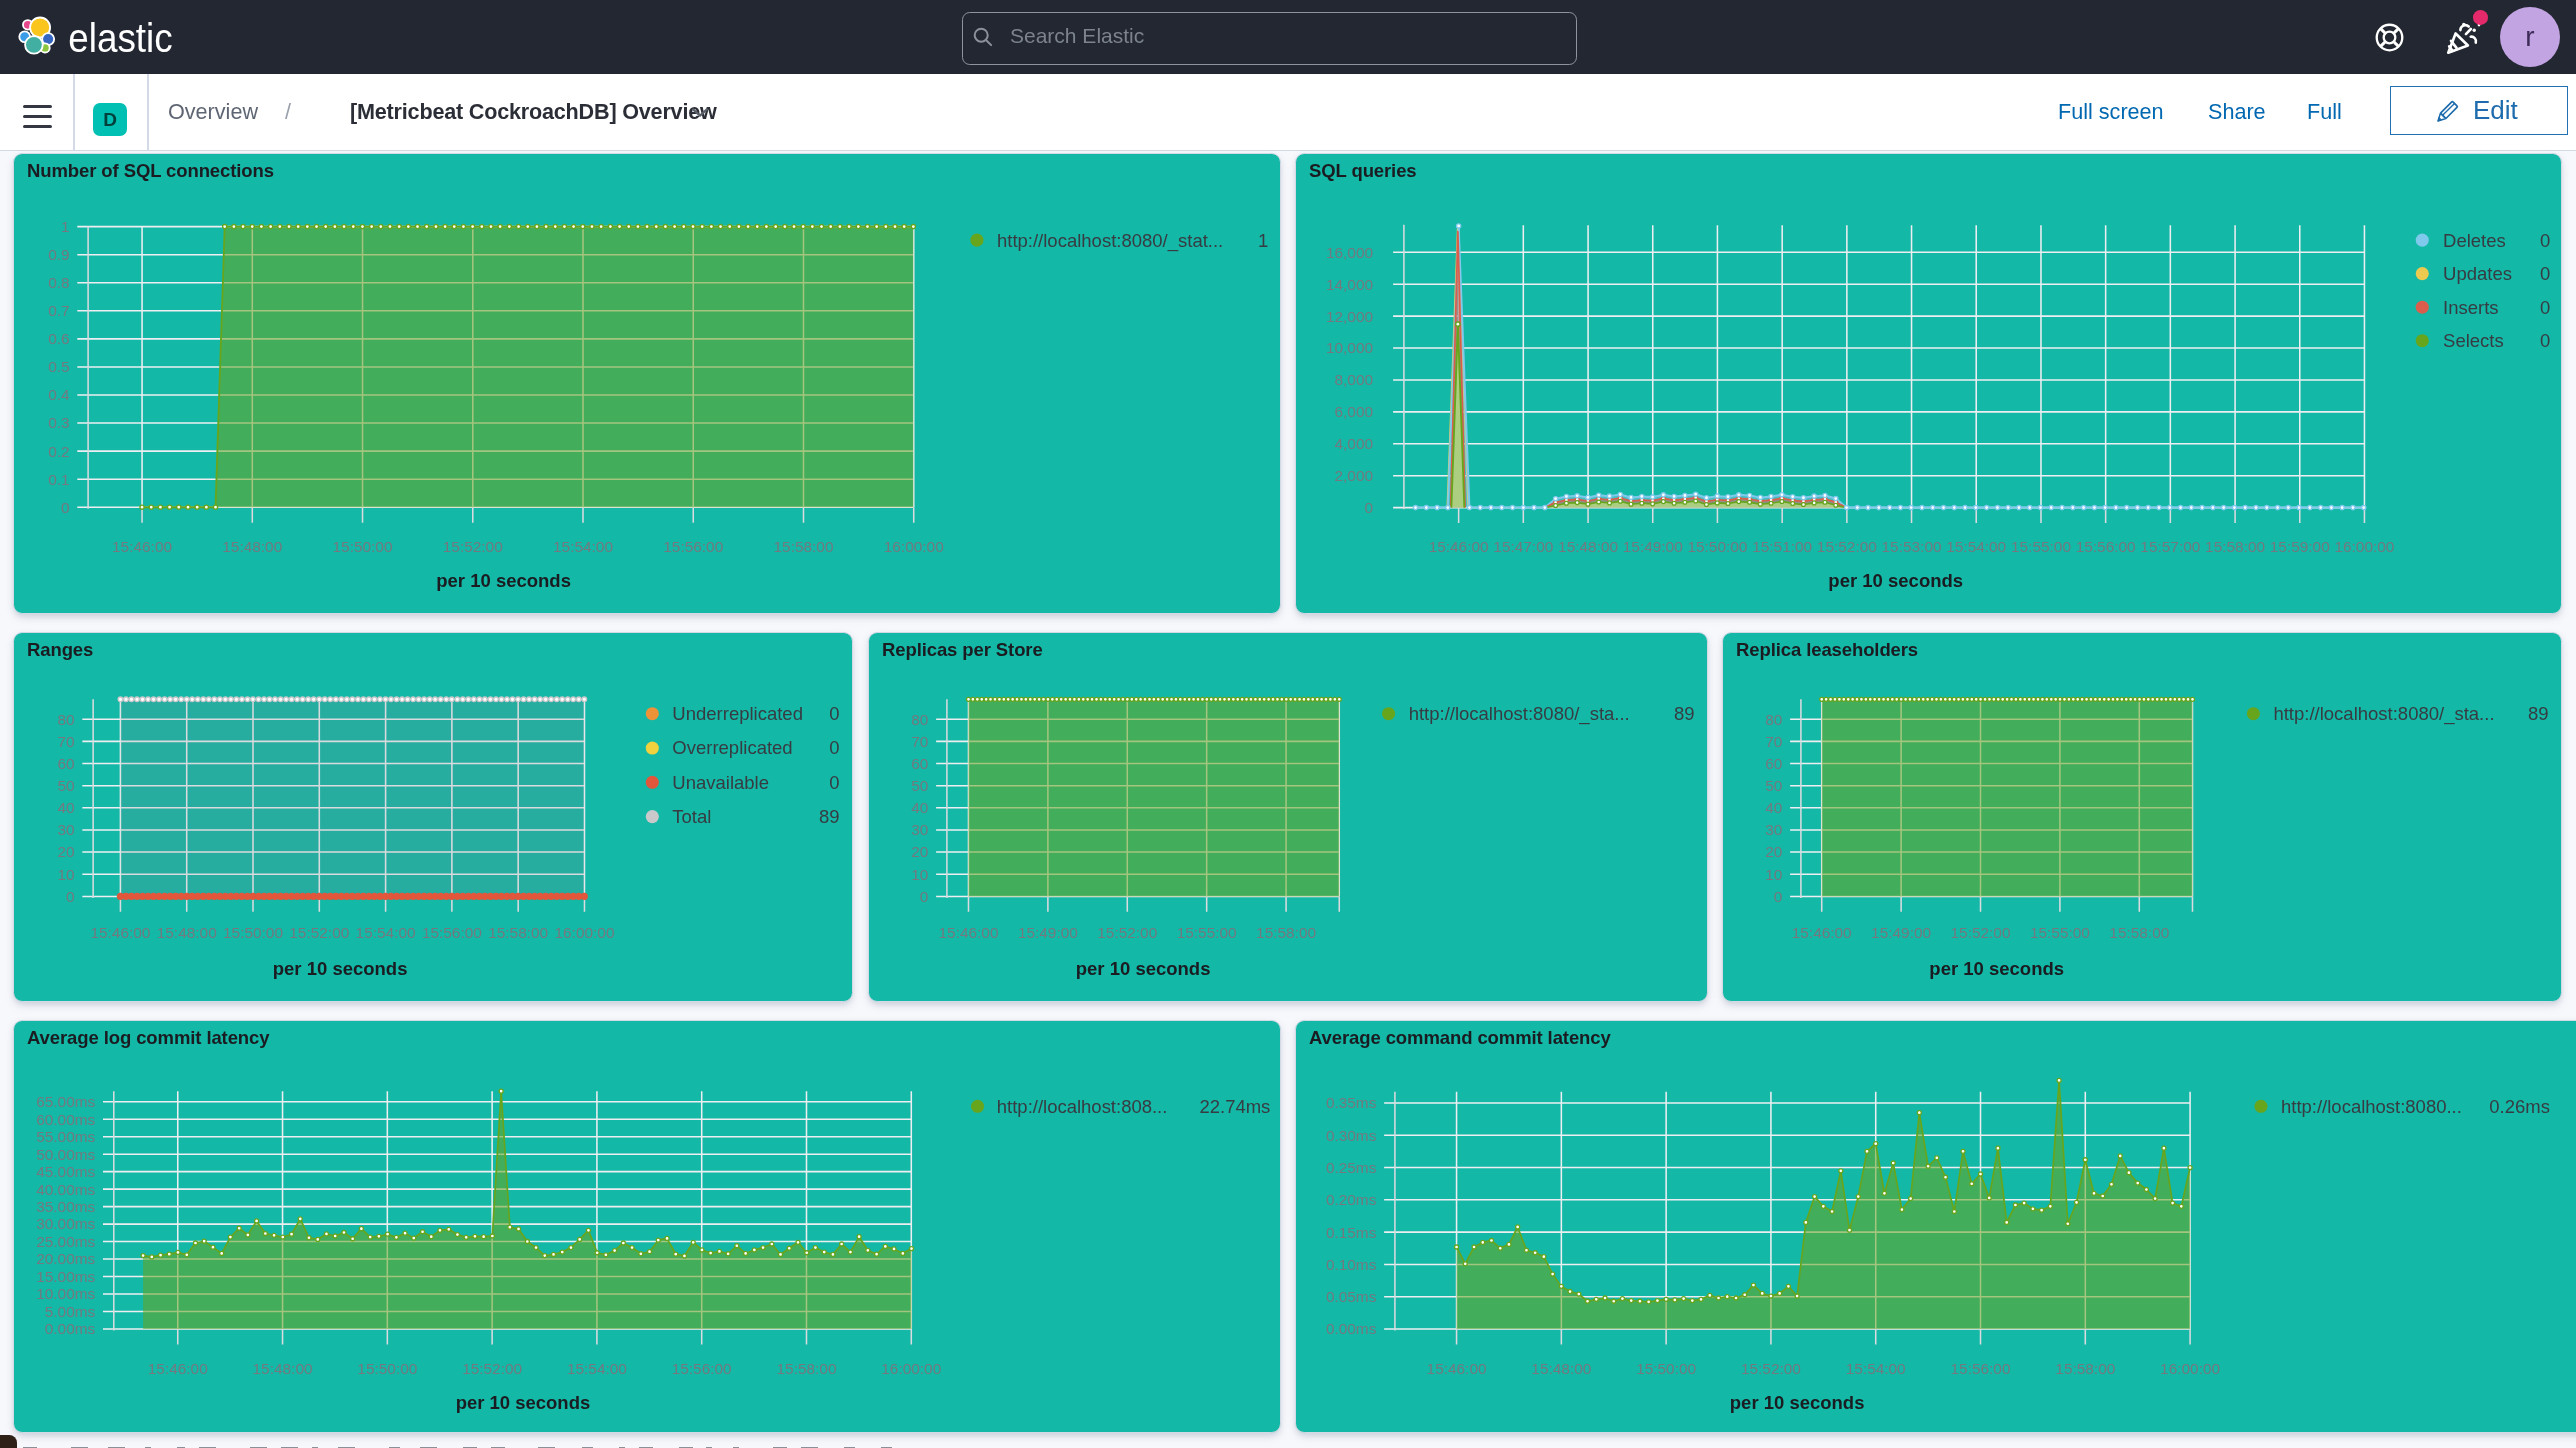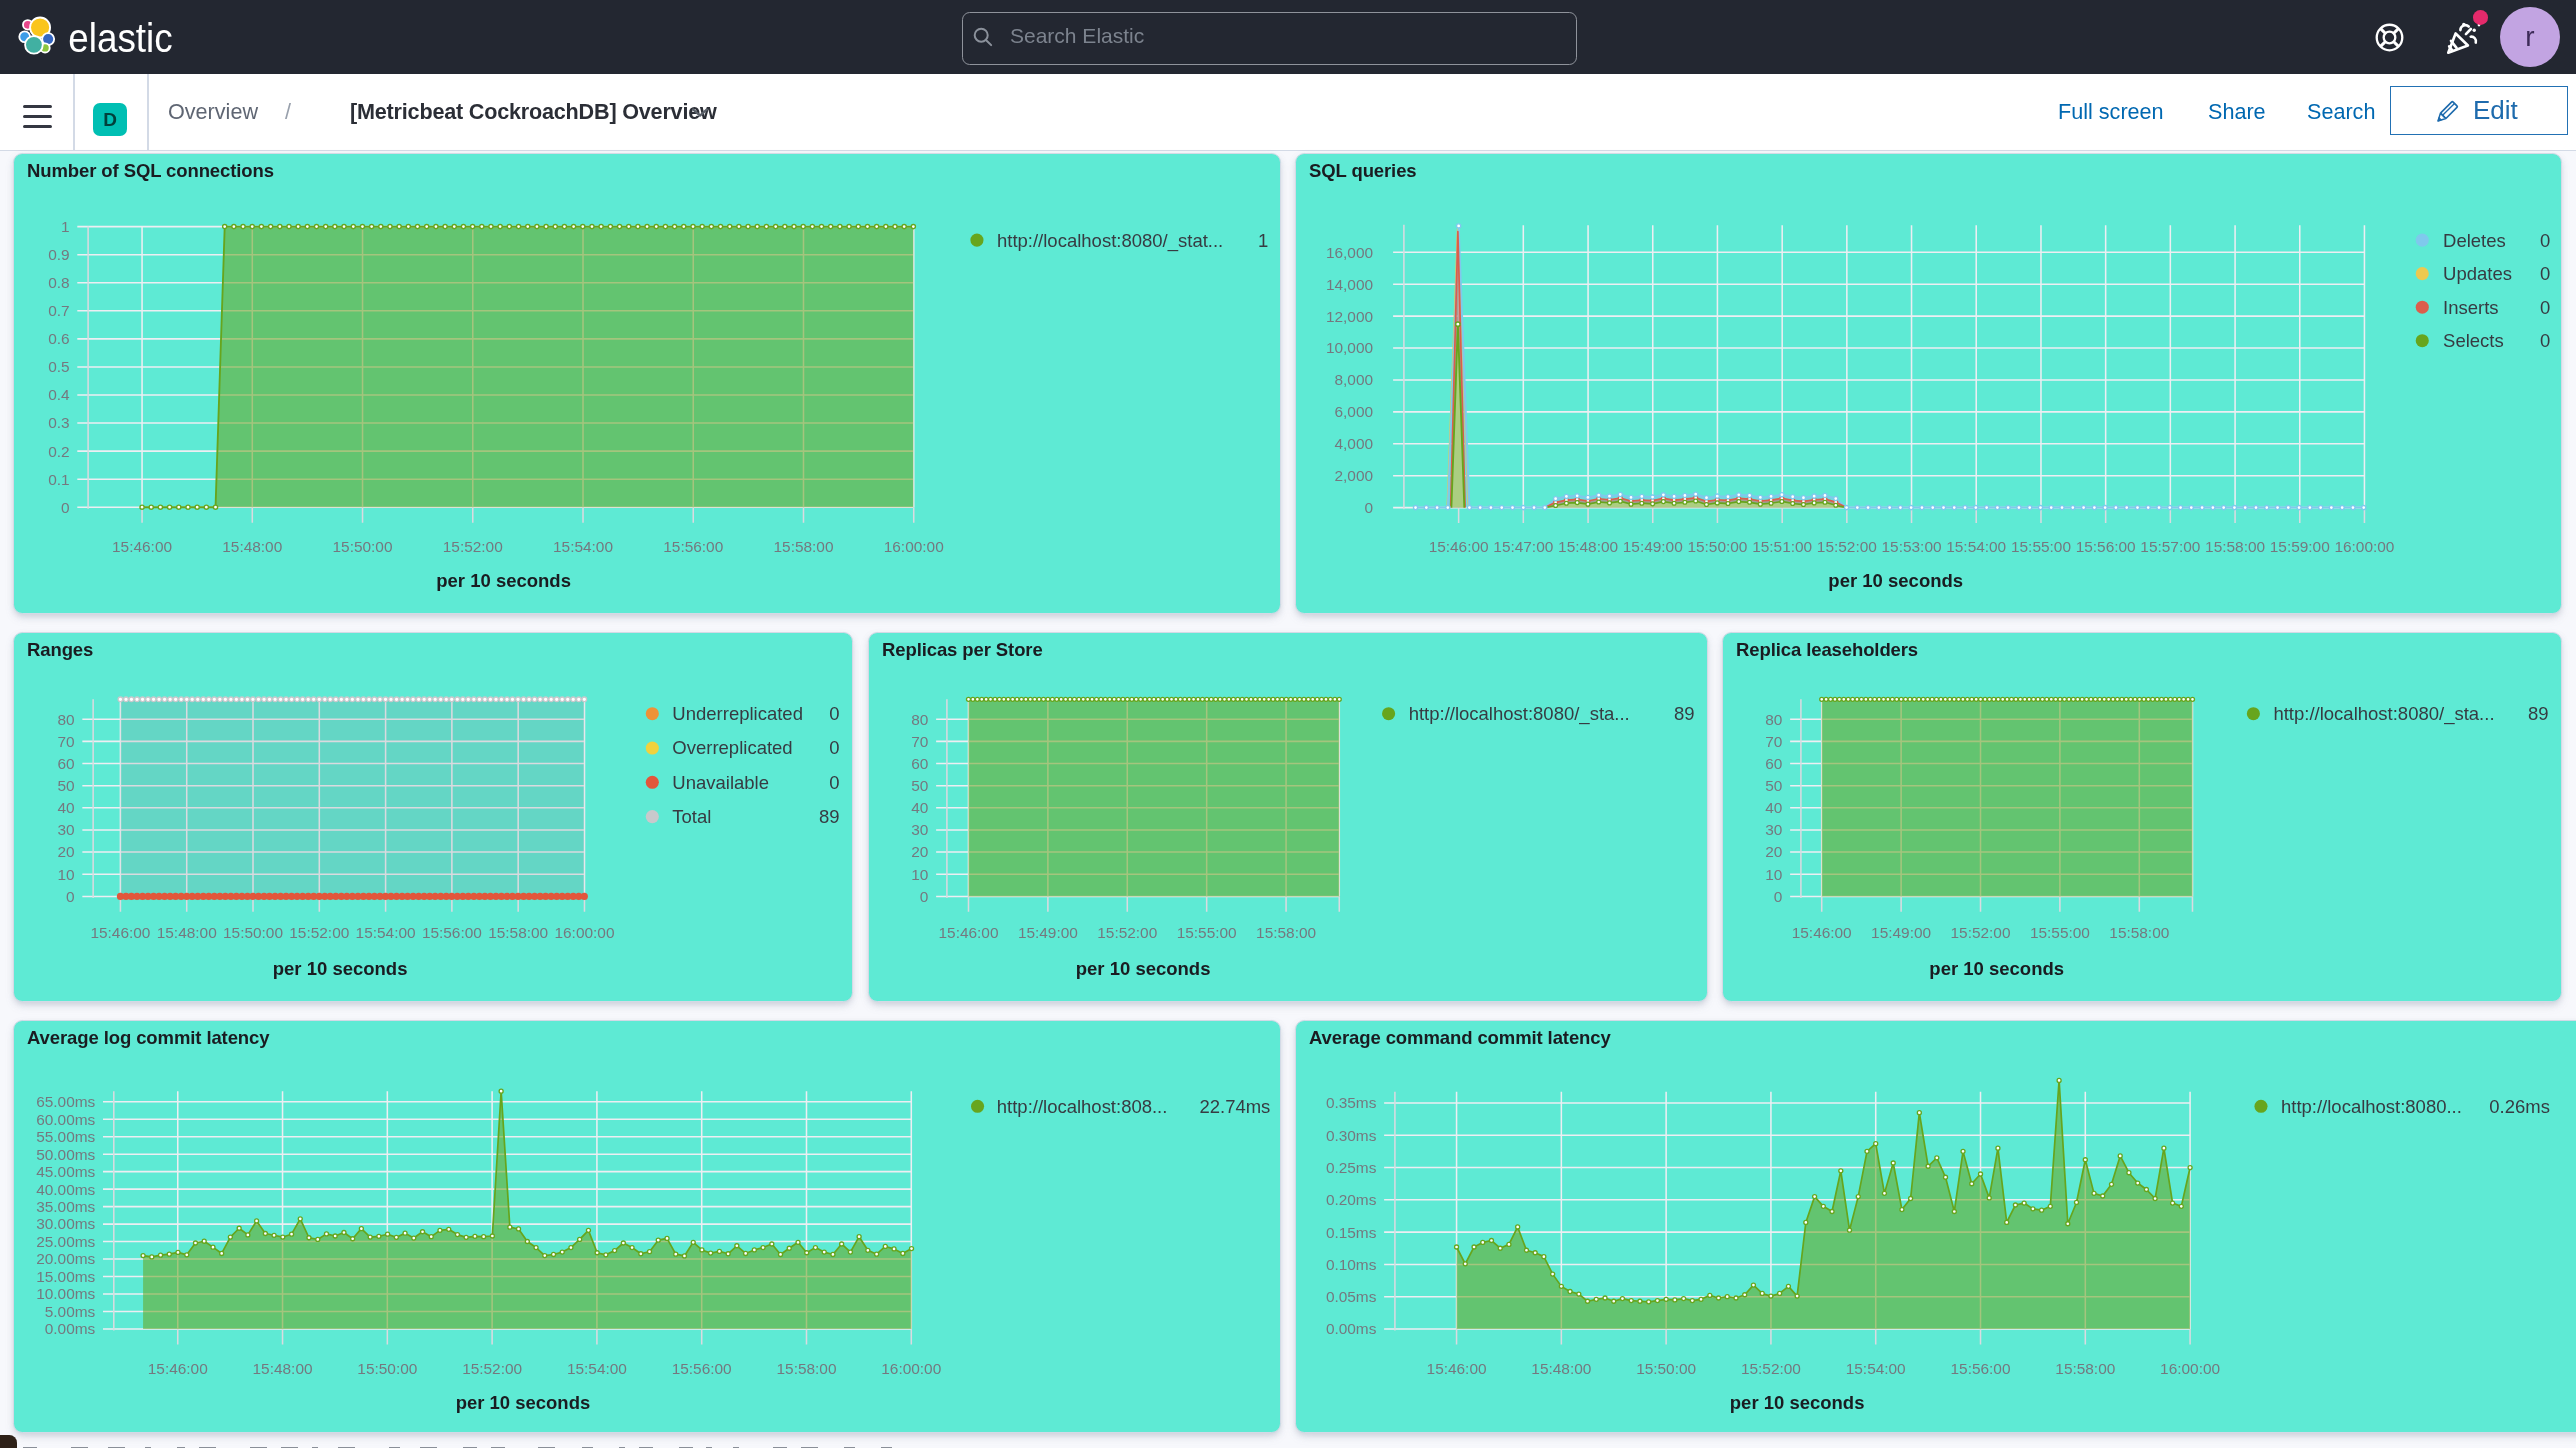--- a/index.html
+++ b/index.html
@@ -11,21 +11,21 @@
   color:#3d2b58; font-size:28px; text-align:center; line-height:59px; }
 #toolbar { position:absolute; left:0; top:74px; width:2576px; height:77px; background:#fff; border-bottom:1.5px solid #d3dae6; }
 .vsep { position:absolute; top:74px; height:76px; width:1.5px; background:#d3dae6; }
 #dbadge { position:absolute; left:93px; top:103px; width:34px; height:33px; border-radius:7px; background:#00bfb3;
   color:#00403b; font-weight:bold; font-size:19px; text-align:center; line-height:33px; }
 .crumb { position:absolute; top:99px; font-size:21.6px; color:#5f6673; }
 #bctitle { position:absolute; left:303px; top:99px; font-size:21.6px; font-weight:bold; color:#2b2e36; letter-spacing:-0.2px;margin-left:47px;}
 .toplink { position:absolute; top:99px; font-size:21.6px; color:#0068b1; font-weight:500; }
 #editbtn { position:absolute; left:2390px; top:86px; width:178px; height:49px; border:1.5px solid #2271b4; border-radius:0; }
 #editbtn span { position:absolute; left:82px; top:7.7px; color:#1e6bad; font-size:26px; }
-.panel { position:absolute; background:#5eead4; border:1.5px solid #d3dae6; border-radius:9.3px;
+.panel { position:absolute; background:#14b8a6; border:1.5px solid #d3dae6; border-radius:9.3px;
   box-shadow:0 3.1px 6.2px -1.5px rgba(130,140,160,0.28), 0 4.6px 10.8px -3.1px rgba(130,140,160,0.22); }
 .ptitle { position:absolute; left:13px; top:6.2px; font-size:18.5px; font-weight:bold; color:#1a1c21; letter-spacing:-0.1px; }
 #toast { position:absolute; left:0px; top:1435px; width:17px; height:14px; background:#2e2118; border-radius:0 7.7px 0 0; }
 </style></head>
 <body>
 <div id="hdr"></div>
 
 <svg style="position:absolute;left:17px;top:14.7px" width="40" height="42" viewBox="0 0 52 54">
 <g stroke="#fff" stroke-width="2.4">
 <circle cx="14" cy="12.5" r="6.2" fill="#e8478b"></circle>
@@ -80,21 +80,21 @@
   </svg>
 <div id="dbadge">D</div>
 <div class="crumb" style="left:168px">Overview</div>
 <div class="crumb" style="left:285px;color:#98a0ac">/</div>
 <div id="bctitle">[Metricbeat CockroachDB] Overview</div>
 <svg style="position:absolute;left:690px;top:104px" width="20" height="17" viewBox="0 0 26 22">
 <path d="M4 7 l9 8 9-8" fill="none" stroke="#5a6069" stroke-width="3" stroke-linecap="round" stroke-linejoin="round"></path>
   </svg>
 <div class="toplink" style="left:2058px">Full screen</div>
 <div class="toplink" style="left:2208px">Share</div>
-<div class="toplink" style="left:2307px">Search</div>
+<div class="toplink" style="left:2307px">Full</div>
 <div id="editbtn">
     <span>Edit</span>
   </div>
 <svg style="position:absolute;left:2434px;top:99px" width="26" height="26" viewBox="0 0 34 34">
 <g transform="translate(15.5,18.5) rotate(45)">
 <rect x="-5" y="-17" width="10" height="22" rx="1.5" fill="none" stroke="#1e6bad" stroke-width="2.2"></rect>
 <path d="M-1 -17 L-1 5" stroke="#1e6bad" stroke-width="1.8"></path>
 <path d="M-5 5 L5 5 L0 14.5 Z" fill="none" stroke="#1e6bad" stroke-width="2" stroke-linejoin="round"></path>
 <path d="M-2.4 10.2 L2.4 10.2 L0 14.5 Z" fill="#1e6bad" stroke="#1e6bad"></path>
 </g>

